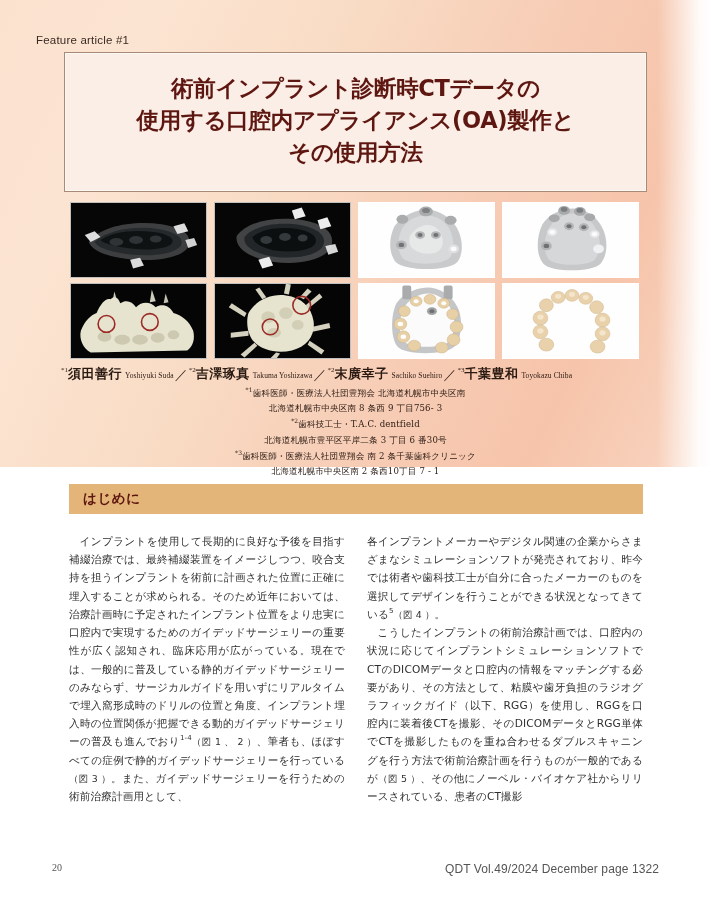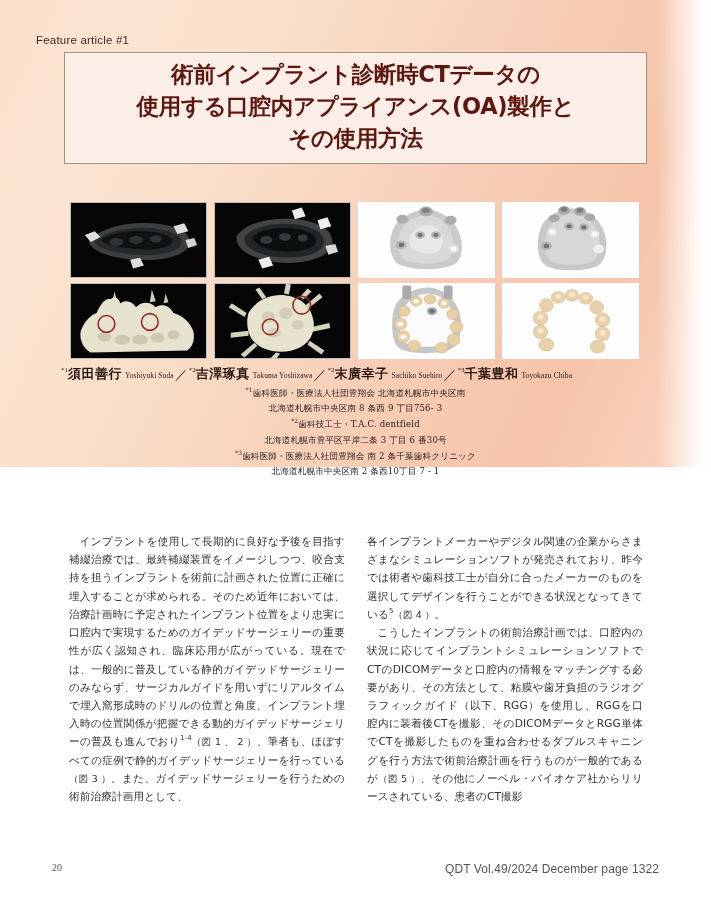--- a/index.html
+++ b/index.html
@@ -55,21 +55,21 @@
     letter-spacing: 0.2px;
     margin-left: 36px;
   }
 
   
   .title-box {
     position: absolute;
     left: 64px;
     top: 52px;
     width: 583px;
-    height: 112px;
+    height: 140px;
     background: #fbeee7;
     border: 1.4px solid #a88a78;
     box-shadow: 0 0 0 1px rgba(255,255,255,0.5) inset;
     display: flex;
     flex-direction: column;
     align-items: center;
     justify-content: center;
     padding: 6px 10px 8px;
   }
   .title-line {
@@ -457,20 +457,23 @@
 
   <div class="affils">
     <div><span class="sup">*1</span><span>歯科医師・医療法人社団豊翔会 北海道札幌市中央区南</span></div>
     <div><span>北海道札幌市中央区南 8 条西 9 丁目756- 3</span></div>
     <div><span class="sup">*2</span><span>歯科技工士・T.A.C. dentfield</span></div>
     <div><span>北海道札幌市豊平区平岸二条 3 丁目 6 番30号</span></div>
     <div><span class="sup">*3</span><span>歯科医師・医療法人社団豊翔会 南 2 条千葉歯科クリニック</span></div>
     <div><span>北海道札幌市中央区南 2 条西10丁目 7 - 1</span></div>
   </div>
 
+  <div class="section-bar">
+    <span class="section-title">はじめに</span>
+  </div>
 
   <div class="columns">
     <div class="col" id="col-left">
         <p><span>インプラントを使用して長期的に良好な予後を目指す補綴治療では、最終補綴装置をイメージしつつ、咬合支持を担うインプラントを術前に計画された位置に正確に埋入することが求められる。そのため近年においては、治療計画時に予定されたインプラント位置をより忠実に口腔内で実現するためのガイデッドサージェリーの重要性が広く認知され、臨床応用が広がっている。現在では、一般的に普及している静的ガイデッドサージェリーのみならず、サージカルガイドを用いずにリアルタイムで埋入窩形成時のドリルの位置と角度、インプラント埋入時の位置関係が把握できる動的ガイデッドサージェリーの普及も進んでおり</span><sup>1-4</sup><span class="figref">（図 1 、 2 ）</span><span>、筆者も、ほぼすべての症例で静的ガイデッドサージェリーを行っている</span><span class="figref">（図 3 ）</span><span>。また、ガイデッドサージェリーを行うための術前治療計画用として、</span></p>
       </div>
     <div class="col" id="col-right">
         <p class="noindent"><span>各インプラントメーカーやデジタル関連の企業からさまざまなシミュレーションソフトが発売されており、昨今では術者や歯科技工士が自分に合ったメーカーのものを選択してデザインを行うことができる状況となってきている</span><sup>5</sup><span class="figref">（図 4 ）</span><span>。</span></p>
         <p><span>こうしたインプラントの術前治療計画では、口腔内の状況に応じてインプラントシミュレーションソフトでCTのDICOMデータと口腔内の情報をマッチングする必要があり、その方法として、粘膜や歯牙負担のラジオグラフィックガイド（以下、RGG）を使用し、RGGを口腔内に装着後CTを撮影、そのDICOMデータとRGG単体でCTを撮影したものを重ね合わせるダブルスキャニングを行う方法で術前治療計画を行うものが一般的であるが</span><span class="figref">（図 5 ）</span><span>、その他にノーベル・バイオケア社からリリースされている、患者のCT撮影</span></p>
       </div>
   </div>

